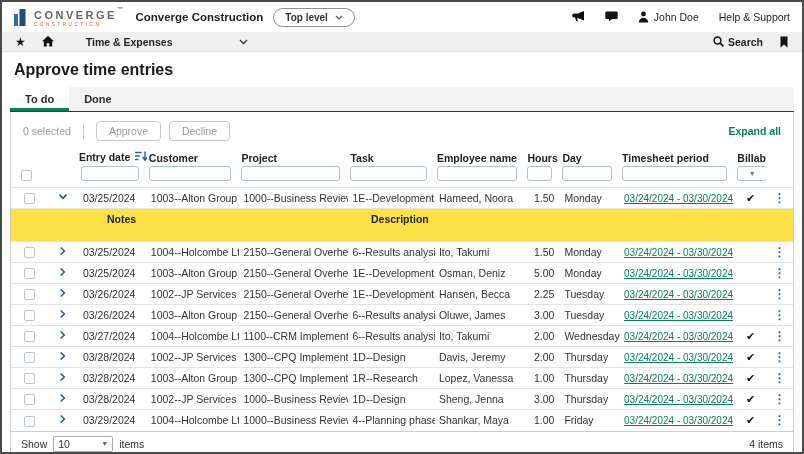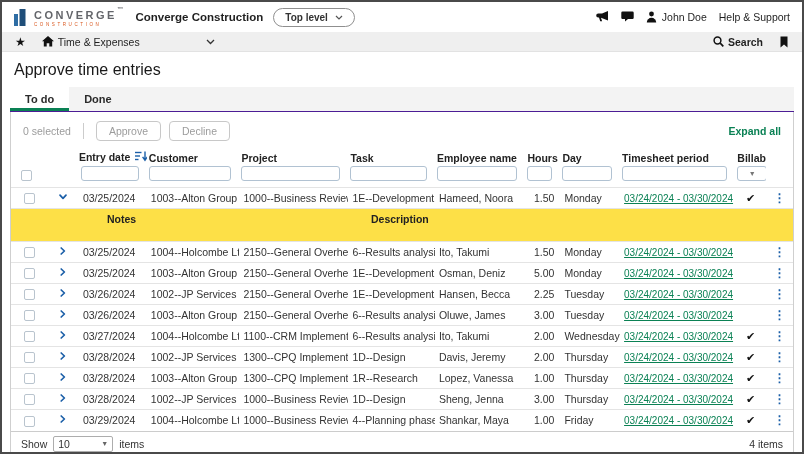--- a/index.html
+++ b/index.html
@@ -10,35 +10,35 @@
   
   .topbar { height:30px; display:flex; align-items:center; padding:0 12px; background:#fff; }
   .logo { display:flex; align-items:center; gap:5px; }
   .logo-text { line-height:1; }
   .logo-name { font-size:11px; font-weight:bold; letter-spacing:2.5px; color:#63656a; }
   .logo-tm { font-size:6px; color:#63656a; vertical-align:top; }
   .logo-sub { display:block; font-size:4.5px; letter-spacing:2.6px; color:#d9571e; margin-top:1px; }
   .company { font-weight:bold; font-size:11.5px; color:#1f1f1f; margin-left:10px; }
   .pill { display:inline-flex; align-items:center; gap:7px; border:1px solid #8f8f8f; border-radius:11px;
           padding:3px 11px; font-size:10px; font-weight:bold; color:#333; background:#fff; margin-left:10px; cursor:pointer; }
-  .topbar-right { margin-left:auto; display:flex; align-items:center; gap:12px; font-size:10.5px; color:#1f1f1f; }
+  .topbar-right { margin-left:auto; display:flex; align-items:center; gap:20px; font-size:10.5px; color:#1f1f1f; }
   .tb-item { display:flex; align-items:center; gap:5px; cursor:pointer; }
   .ico { display:inline-flex; }
 
   
   .navbar { height:20px; background:#efefef; border-bottom:1px solid #e2e2e2; display:flex; align-items:center; padding:0 13px; font-size:10.5px; color:#1f1f1f; }
   .nav-star { font-size:12px; color:#111; cursor:pointer; }
   .nav-home { margin-left:16px; cursor:pointer; }
-  .nav-menu { margin-left:4px; font-weight:normal; display:flex; align-items:center; cursor:pointer; }
+  .nav-menu { margin-left:32px; font-weight:bold; display:flex; align-items:center; cursor:pointer; }
   .nav-caret { margin-left:66px; display:inline-flex; }
   .navbar-right { margin-left:auto; display:flex; align-items:center; gap:16px; }
   .nav-search { display:flex; align-items:center; gap:4px; font-weight:bold; cursor:pointer; }
 
   
-  .page-title { font-size:16px; font-weight:normal; color:#1a1a1a; padding:9px 12px 8px; }
+  .page-title { font-size:16px; font-weight:bold; color:#1a1a1a; padding:9px 12px 8px; }
   .content { padding:0 8px; }
   .tabstrip { display:flex; background:#f3f3f3; border-bottom:1px solid #4c1d95; height:25px; }
   .tab { padding:0 15px; line-height:24px; font-size:11px; font-weight:bold; color:#2b2b2b; cursor:pointer; }
   .tab.active { background:#fff; border-bottom:3px solid var(--green); }
 
   .card { border:1px solid #cfcfcf; border-top:none; background:#fff; }
 
   
   .toolbar { display:flex; align-items:center; padding:9px 12px 6px; }
   .sel-count { font-size:10.5px; color:#9c9c9c; }

